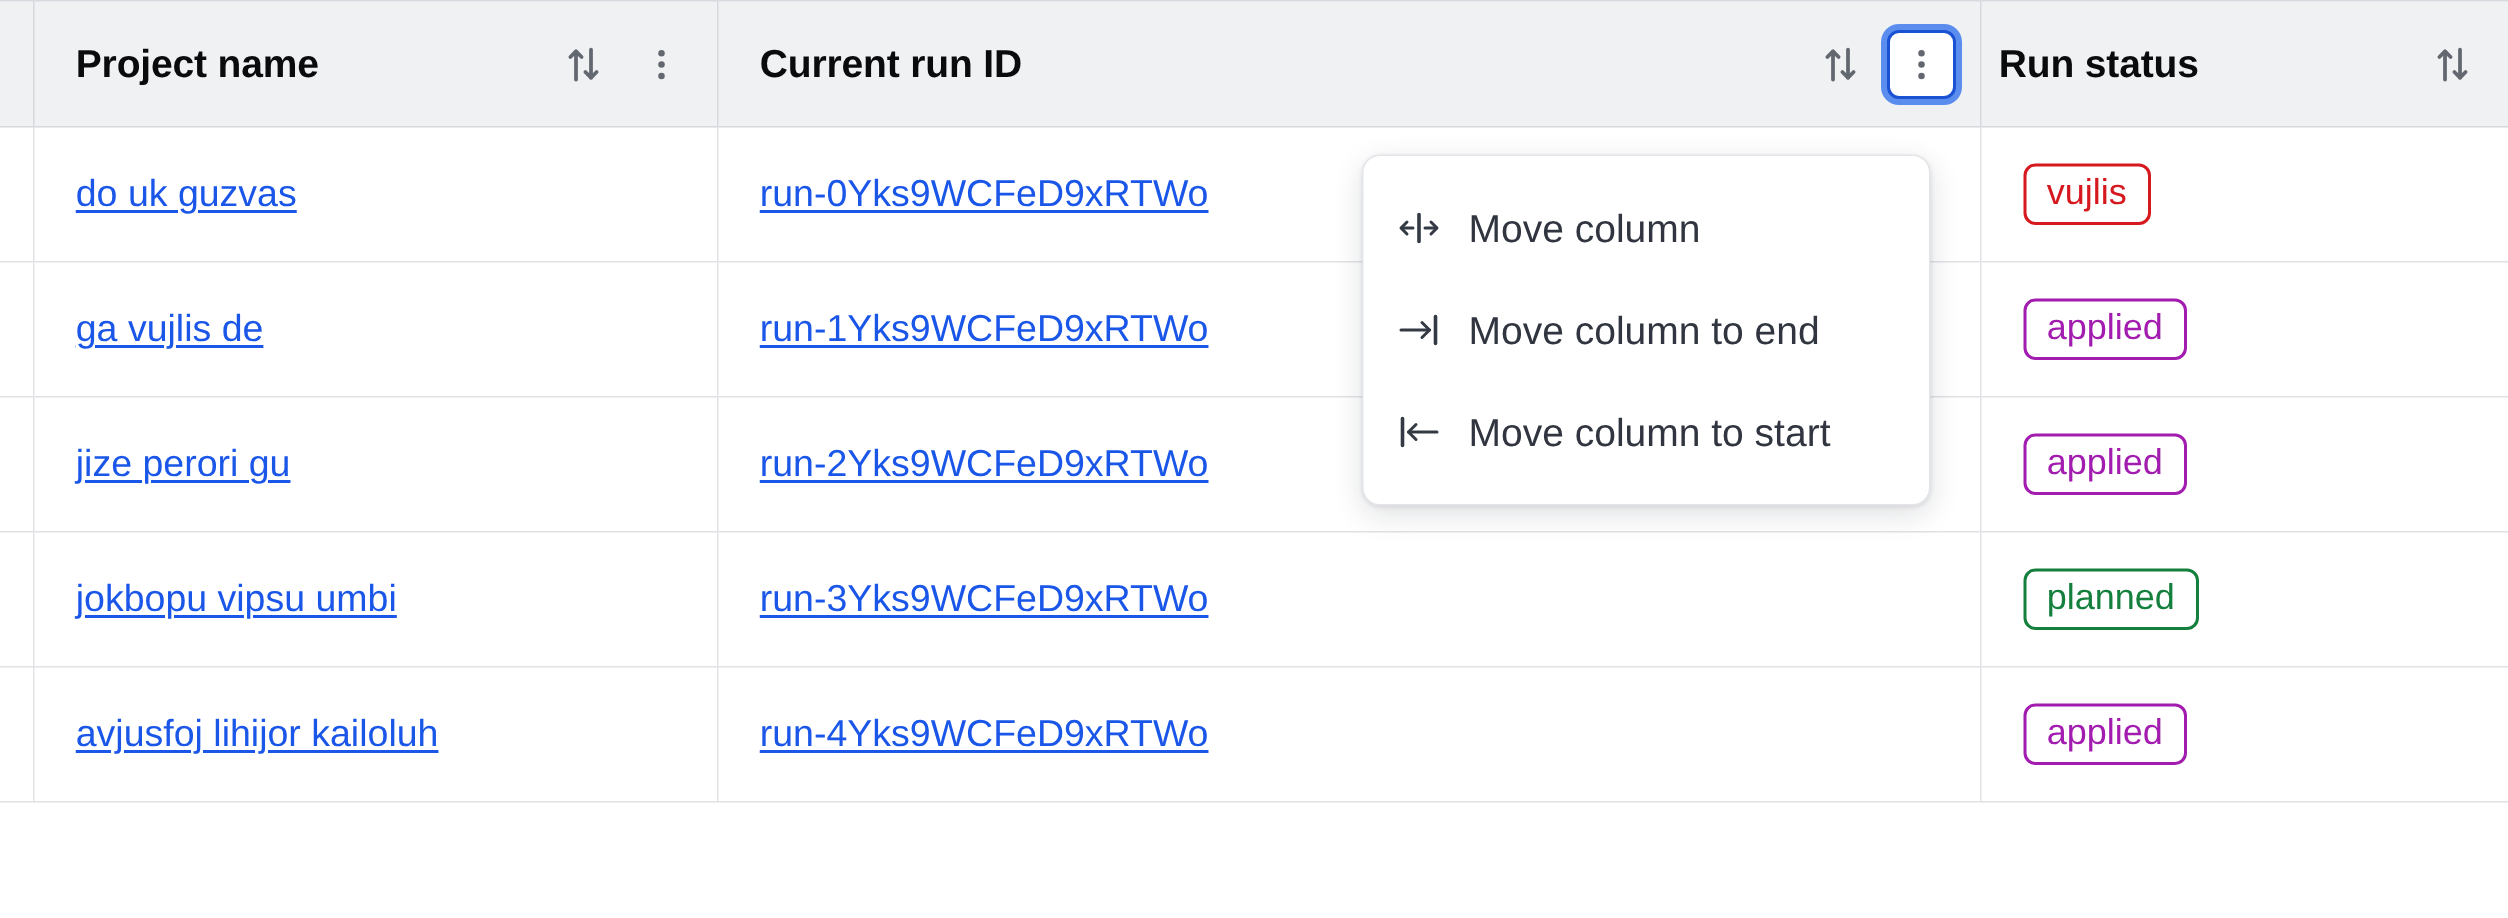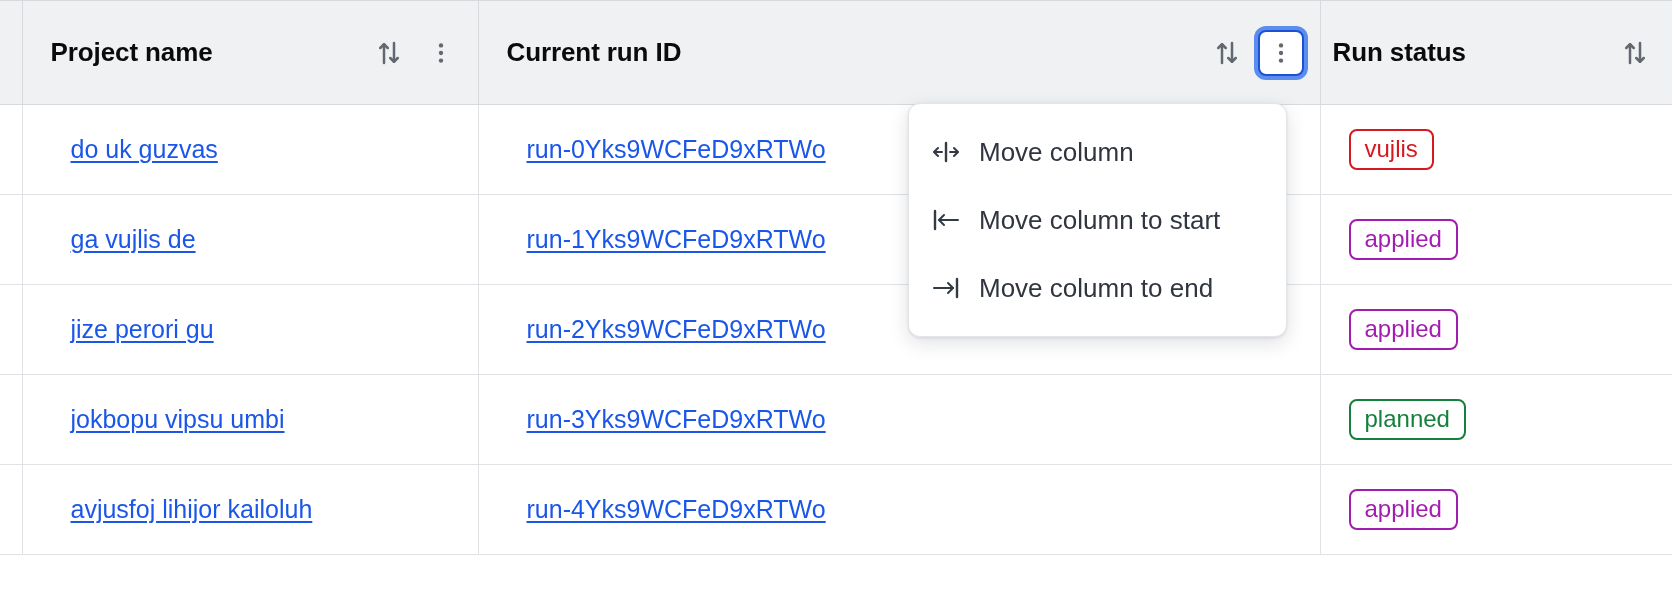--- a/index.html
+++ b/index.html
@@ -28,21 +28,21 @@
     table-layout: fixed;
     width: 1672px;
     border-spacing: 0;
   }
 
   col.col-gutter { width: 22px; }
   col.col-project { width: 456px; }
   col.col-runid  { width: 842px; }
   col.col-status { width: 352px; }
 
-  thead tr { height: 104px; }
+  thead tr { height: 84px; }
 
   th {
     background: #eff1f3;
     border-bottom: 1px solid #d6d9dd;
     border-top: 1px solid #d6d9dd;
     padding: 0;
     margin: 0;
     vertical-align: middle;
     box-sizing: border-box;
   }
@@ -116,21 +116,20 @@
   td.body-cell.last { border-right: none; }
 
   a.cell-link {
     color: #1a56e8;
     font-size: 25px;
     text-decoration: underline;
     text-underline-offset: 3px;
     text-decoration-thickness: 2px;
     cursor: pointer;
     white-space: nowrap;
-    margin-left: 20px;
   }
 
   .badge {
     display: inline-block;
     border-radius: 8px;
     border: 2px solid currentColor;
     padding: 5px 14px 7px 14px;
     font-size: 24px;
     line-height: 1.05;
     background: #ffffff;
@@ -335,32 +334,32 @@
             <path d="M7 9l-4 4 4 4"></path>
           <path d="M19 13h7.5"></path>
             <path d="M23 9l4 4-4 4"></path>
         </svg>
       </span>
       <span class="menu-text">Move column</span>
     </div>
     <div class="menu-item">
       <span class="menu-icon">
         <svg width="30" height="26" viewBox="0 0 30 26" fill="none" stroke="#343a44" stroke-width="2" stroke-linecap="round" stroke-linejoin="round">
+          <path d="M26 4v18" stroke-width="2.4"></path>
+          <path d="M3 13h19"></path>
+            <path d="M17 8l5 5-5 5"></path>
+        </svg>
+      </span>
+      <span class="menu-text">Move column to end</span>
+    </div>
+    <div class="menu-item">
+      <span class="menu-icon">
+        <svg width="30" height="26" viewBox="0 0 30 26" fill="none" stroke="#343a44" stroke-width="2" stroke-linecap="round" stroke-linejoin="round">
           <path d="M4 4v18" stroke-width="2.4"></path>
           <path d="M27 13H8"></path>
             <path d="M13 8l-5 5 5 5"></path>
         </svg>
       </span>
       <span class="menu-text">Move column to start</span>
     </div>
-    <div class="menu-item">
-      <span class="menu-icon">
-        <svg width="30" height="26" viewBox="0 0 30 26" fill="none" stroke="#343a44" stroke-width="2" stroke-linecap="round" stroke-linejoin="round">
-          <path d="M26 4v18" stroke-width="2.4"></path>
-          <path d="M3 13h19"></path>
-            <path d="M17 8l5 5-5 5"></path>
-        </svg>
-      </span>
-      <span class="menu-text">Move column to end</span>
-    </div>
   </div>
 
 </div>
 
 </body></html>

